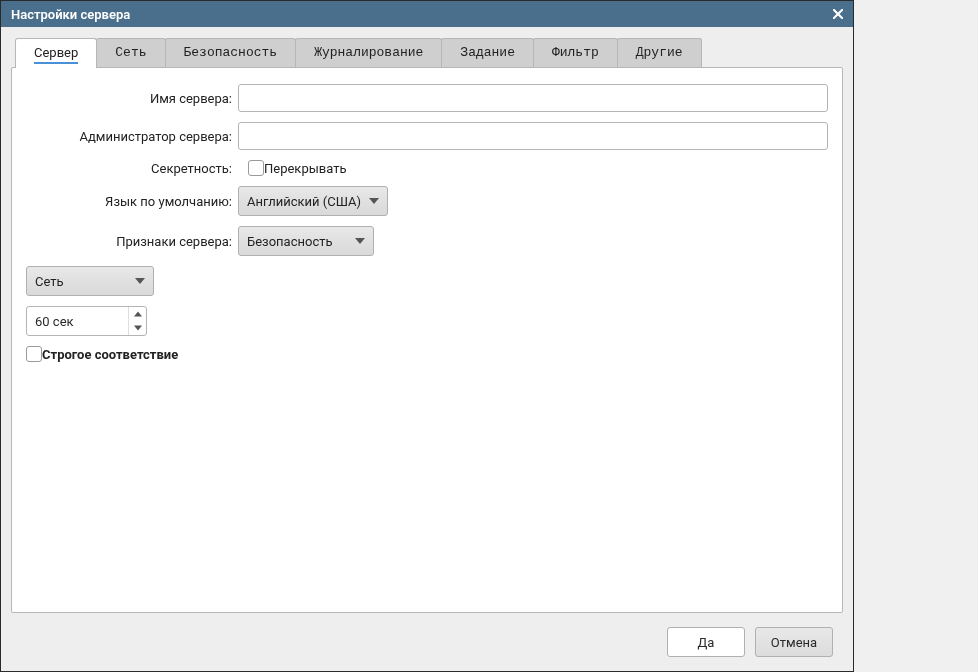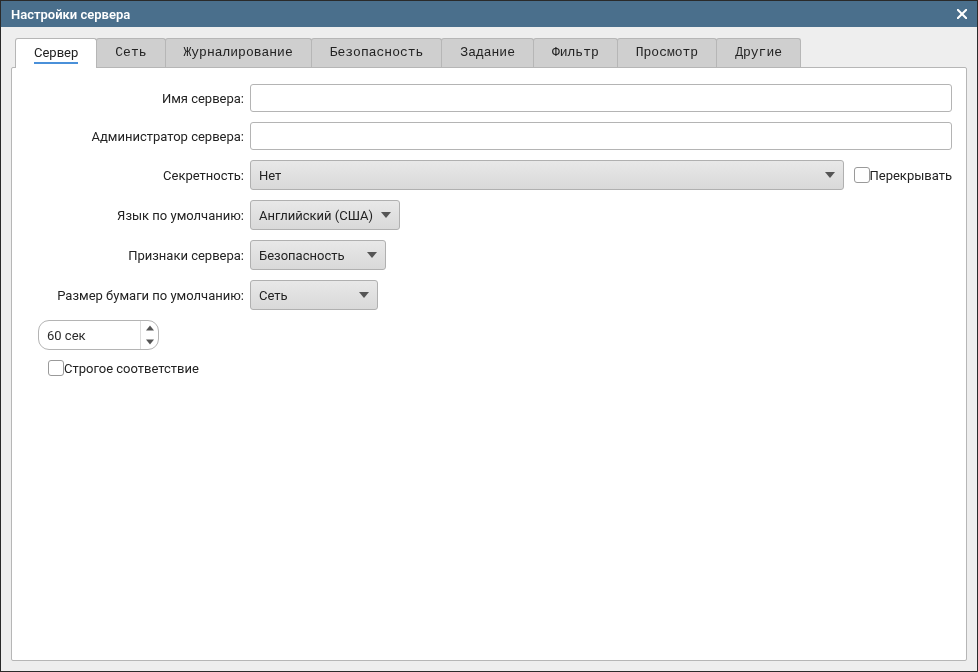--- a/index.html
+++ b/index.html
@@ -8,21 +8,21 @@
     }
     body {
       margin: 0;
       padding: 0;
       font-family: -apple-system, "Segoe UI", Roboto, "Helvetica Neue", Arial, sans-serif;
       font-size: 13px;
       color: #2a2a2a;
       background: #f0f0f0;
     }
     .window {
-      width: 978px;
+      width: 854px;
       height: 672px;
       background: #eeeeee;
       display: flex;
       flex-direction: column;
       border: 1px solid #2a2a2a;
     }
     
     .titlebar {
       height: 26px;
       background: #4a6f8c;
@@ -92,21 +92,21 @@
       border-bottom: 2px solid #4a90d9;
       padding-bottom: 2px;
       margin-bottom: -2px;
     }
     
     .tab-panel {
       flex: 1;
       border: 1px solid #b6b6b6;
       background: #ffffff;
       border-radius: 2px;
-      padding: 16px 14px 6px 26px;
+      padding: 16px 14px 6px 14px;
       position: relative;
     }
     
     .form-row {
       display: flex;
       align-items: center;
       margin-bottom: 10px;
     }
     .row-label {
       width: 206px;
@@ -155,21 +155,21 @@
       width: 10px;
       height: 10px;
       fill: #555;
     }
     .combo.full { flex: 1; }
     
     .spinner {
       height: 30px;
       width: 121px;
       border: 1px solid #b4b4b4;
-      border-radius: 11px;
+      border-radius: 3px;
       background: #ffffff;
       display: flex;
       align-items: center;
       padding: 0 0 0 8px;
       font-size: 13px;
       justify-content: center;
     }
     .spinner .spinner-value { flex: 1; }
     .spinner .spinner-buttons {
       width: 18px;
@@ -195,22 +195,22 @@
       color: #222;
     }
     .checkbox .box {
       width: 16px;
       height: 16px;
       border: 1px solid #9a9a9a;
       border-radius: 3px;
       background: #ffffff;
     }
     .checkbox.standalone {
-      margin-left: 10px;
       margin-top: 4px;
+      font-weight: bold;
     }
     
     .footer {
       height: 48px;
       display: flex;
       align-items: center;
       justify-content: flex-end;
       gap: 10px;
       padding-right: 10px;
       padding-top: 10px;
@@ -249,35 +249,32 @@
   <div class="content">
 
     <div class="tabs">
       <div class="tab active">
         <span class="tab-label">Сервер</span>
       </div>
       <div class="tab">
         <span class="tab-label">Сеть</span>
       </div>
       <div class="tab">
+        <span class="tab-label">Безопасность</span>
+      </div>
+      <div class="tab">
         <span class="tab-label">Журналирование</span>
       </div>
       <div class="tab">
-        <span class="tab-label">Безопасность</span>
-      </div>
-      <div class="tab">
         <span class="tab-label">Задание</span>
       </div>
       <div class="tab">
         <span class="tab-label">Фильтр</span>
       </div>
       <div class="tab">
-        <span class="tab-label">Просмотр</span>
-      </div>
-      <div class="tab">
         <span class="tab-label">Другие</span>
       </div>
     </div>
 
     <div class="tab-panel">
 
       <div class="form-row">
         <div class="row-label">Имя сервера:</div>
         <div class="row-controls">
           <input type="text" class="text-input full" value="" style="">
@@ -287,28 +284,20 @@
       <div class="form-row">
         <div class="row-label">Администратор сервера:</div>
         <div class="row-controls">
           <input type="text" class="text-input full" value="" style="">
         </div>
       </div>
 
       <div class="form-row">
         <div class="row-label">Секретность:</div>
         <div class="row-controls">
-          <div class="combo full">
-            <span>Нет</span>
-            <span class="combo-arrow">
-              <svg viewBox="0 0 10 10">
-                  <polygon points="0,2 10,2 5,8"></polygon>
-                </svg>
-            </span>
-          </div>
           <div style="width:10px"></div>
           <div class="checkbox">
             <span class="box"></span>
             <span>Перекрывать</span>
           </div>
         </div>
       </div>
 
       <div class="form-row">
         <div class="row-label">Язык по умолчанию:</div>
@@ -332,21 +321,20 @@
             <span class="combo-arrow">
               <svg viewBox="0 0 10 10">
                   <polygon points="0,2 10,2 5,8"></polygon>
                 </svg>
             </span>
           </div>
         </div>
       </div>
 
       <div class="form-row">
-        <div class="row-label">Размер бумаги по умолчанию:</div>
         <div class="row-controls">
           <div class="combo" style="width:128px">
             <span>Сеть</span>
             <span class="combo-arrow">
               <svg viewBox="0 0 10 10">
                   <polygon points="0,2 10,2 5,8"></polygon>
                 </svg>
             </span>
           </div>
         </div>
@@ -371,14 +359,22 @@
           </div>
         </div>
       </div>
 
       <div class="checkbox standalone">
         <span class="box"></span>
         <span>Строгое соответствие</span>
       </div>
     </div>
 
+    <div class="footer">
+      <div class="btn">
+        <span>Да</span>
+      </div>
+      <div class="btn cancel">
+        <span>Отмена</span>
+      </div>
+    </div>
   </div>
 </div>
 
 </body></html>

